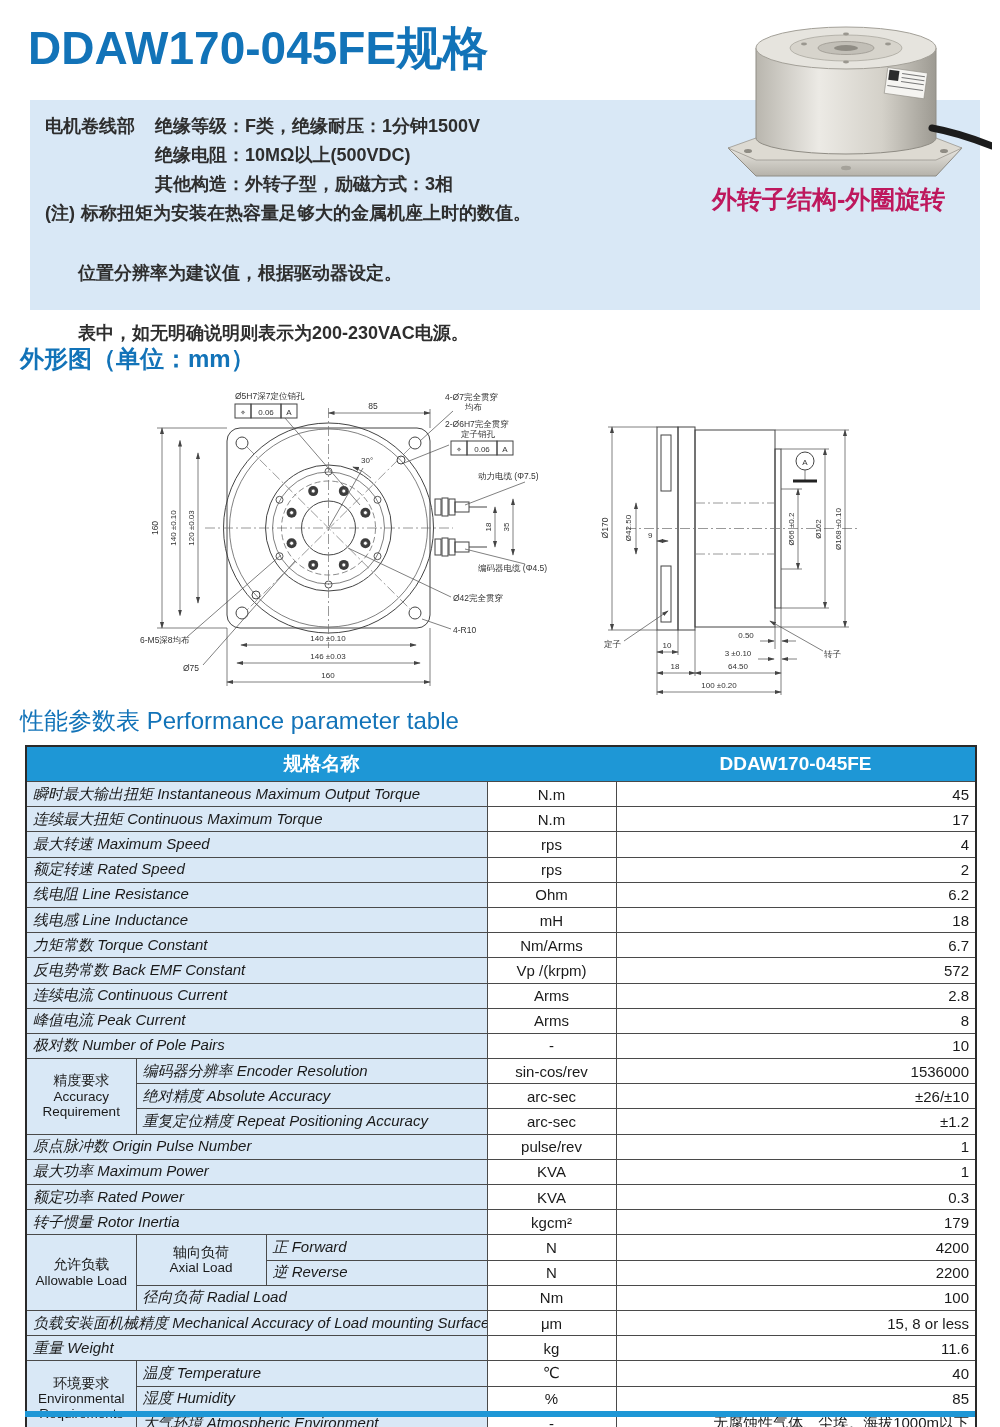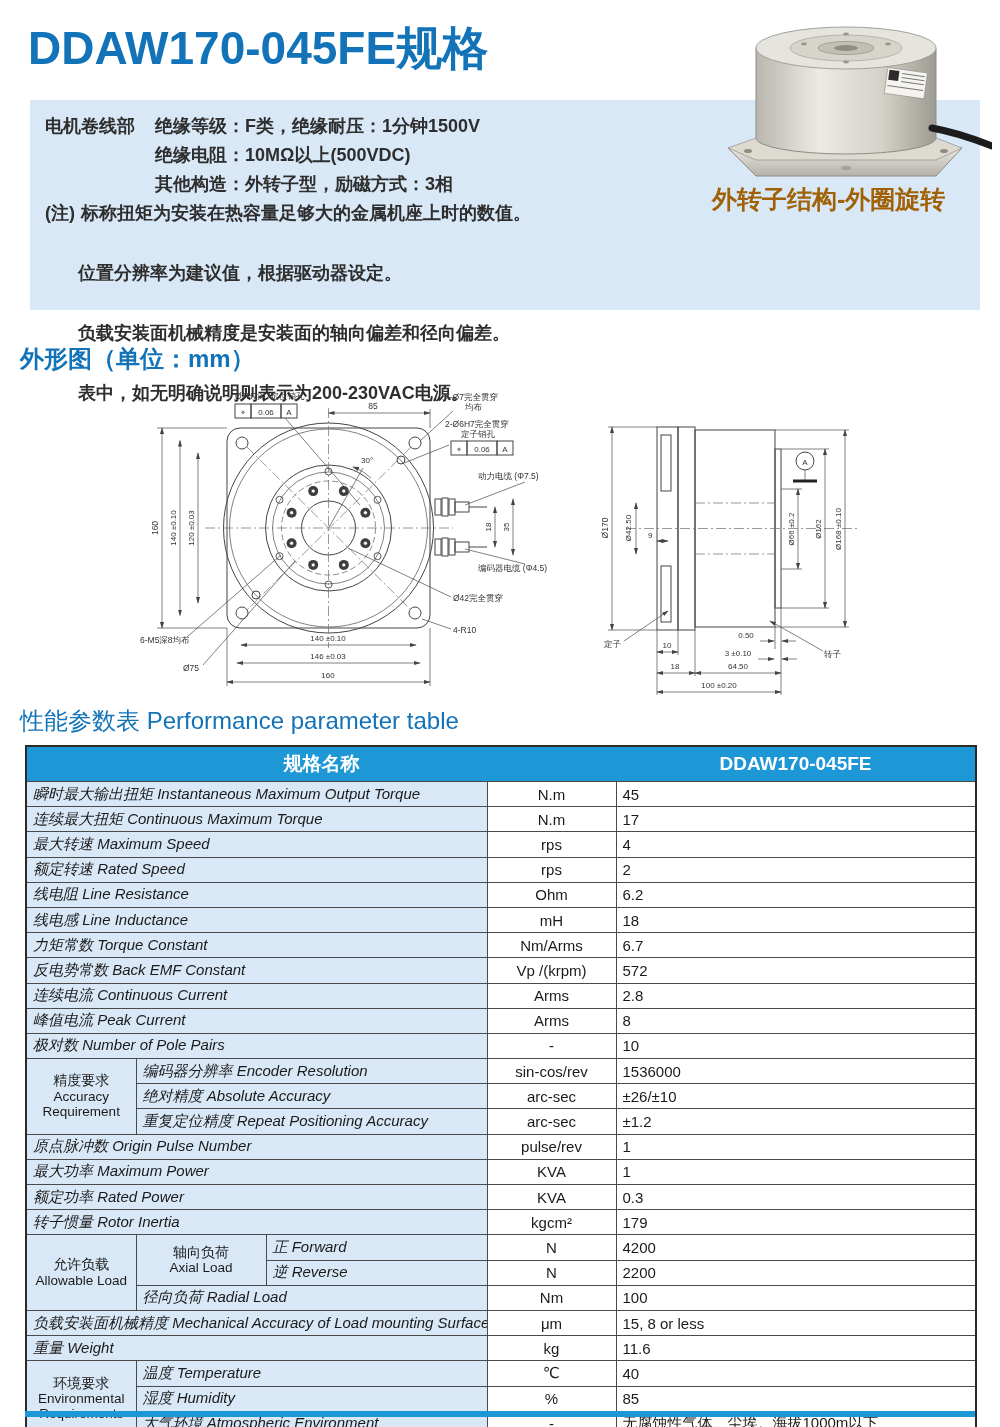--- a/index.html
+++ b/index.html
@@ -16,21 +16,21 @@
   .info-inner{position:absolute;left:15px;top:12px;font-size:18px;color:#2e2e2e;line-height:29px;font-weight:bold;}
   .info-line{white-space:nowrap;}
   .lab{display:inline-block;width:98px;margin-right:12px;}
   .ind1{padding-left:110px;}
   .note-lab{display:inline-block;margin-right:6px;}
   .ind2{padding-left:33px;margin-top:31px;}
 
   
   .photo-wrap{position:absolute;left:700px;top:10px;width:292px;height:175px;}
   .photo-caption{position:absolute;left:712px;top:183px;width:280px;font-size:25px;
-    font-weight:700;color:#a16207;white-space:nowrap;}
+    font-weight:700;color:#be185d;white-space:nowrap;}
 
   
   .sec-outline{position:absolute;left:20px;top:343px;font-size:24px;font-weight:700;color:#1273b8;}
   .sec-perf{position:absolute;left:20px;top:705px;font-size:24px;color:#1273b8;}
   .sec-perf .zh{font-weight:400;}
 
   
   .draw-front{position:absolute;left:135px;top:383px;}
   .draw-side{position:absolute;left:598px;top:383px;}
   svg text{fill:#333;}
@@ -44,21 +44,21 @@
   
   .perf-table{position:absolute;left:25px;top:745px;width:950px;border-collapse:collapse;
     table-layout:fixed;border:2px solid #2a2a2a;}
   .perf-table th{background:#1e97d6;color:#fff;font-size:19px;font-weight:700;height:34px;
     border:none;padding:0;}
   .perf-table td{border:1px solid #4a4a4a;height:24.2px;padding:0 6px;font-size:15px;
     overflow:hidden;white-space:nowrap;}
   td.lbl{background:#d9e8f6;text-align:left;font-style:italic;}
   td.grp{background:#d9e8f6;text-align:center;font-size:14px;line-height:1.12;white-space:normal;padding:0 2px;}
   td.unit{background:#fff;text-align:center;}
-  td.val{background:#fff;text-align:left;}
+  td.val{background:#fff;text-align:right;}
   .grp .en{font-size:13.5px;}
   .bottom-strip{position:absolute;left:25px;top:1411px;width:950px;height:6px;background:#1e97d6;}
 </style>
 </head>
 <body>
 
 <div id="page">
 
   <div class="page-title">DDAW170-045FE规格</div>
 
@@ -66,21 +66,20 @@
     <div class="info-inner">
       <div class="info-line">
         <span class="lab">电机卷线部</span><span>绝缘等级：F类，绝缘耐压：1分钟1500V</span>
       </div>
       <div class="info-line ind1">绝缘电阻：10MΩ以上(500VDC)</div>
       <div class="info-line ind1">其他构造：外转子型，励磁方式：3相</div>
       <div class="info-line">
         <span class="note-lab">(注)</span><span>标称扭矩为安装在热容量足够大的金属机座上时的数值。</span>
       </div>
       <div class="info-line ind2">位置分辨率为建议值，根据驱动器设定。</div>
-      <div class="info-line ind2">负载安装面机械精度是安装面的轴向偏差和径向偏差。</div>
       <div class="info-line ind2">表中，如无明确说明则表示为200-230VAC电源。</div>
     </div>
   </div>
 
   <div class="photo-wrap">
     <svg width="292" height="175" viewBox="0 0 292 175">
       <defs>
         <linearGradient id="bodyG" x1="0" y1="0" x2="1" y2="0">
           <stop offset="0" stop-color="#b9b6ae"></stop>
             <stop offset="0.35" stop-color="#eceae5"></stop>

